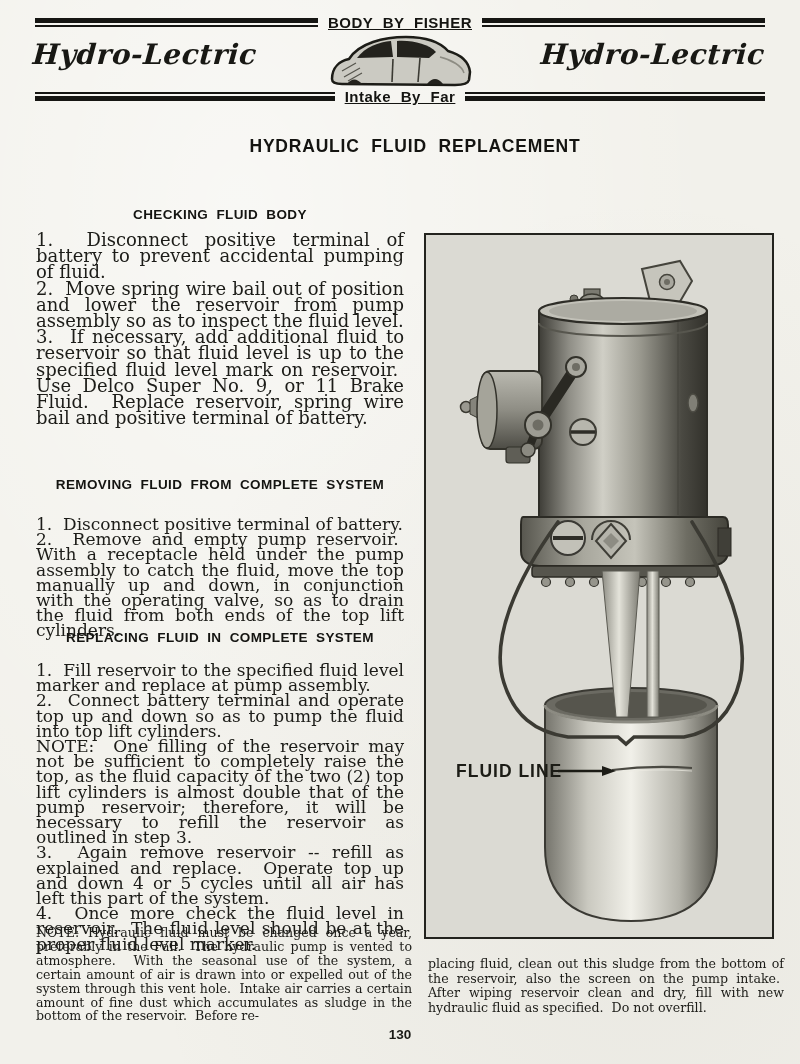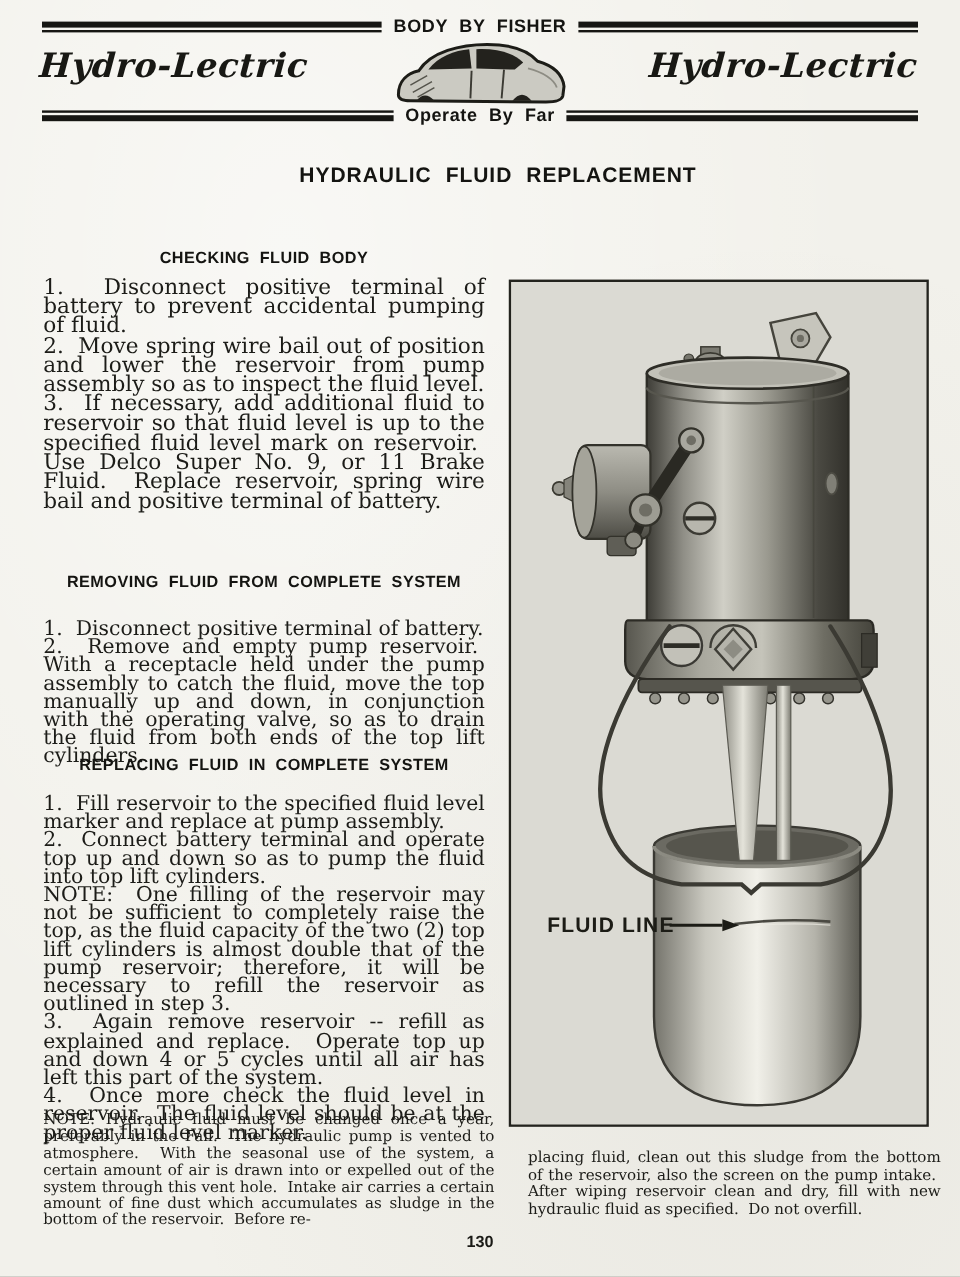--- a/index.html
+++ b/index.html
@@ -10,35 +10,35 @@
     background-image:radial-gradient(ellipse at 30% 20%, rgba(255,255,255,.5), rgba(0,0,0,0) 60%),
                      radial-gradient(ellipse at 80% 80%, rgba(120,115,100,.07), rgba(0,0,0,0) 55%);
   }
   .abs{position:absolute;}
   
   .rulerow{display:flex;align-items:center;left:35px;right:35px;}
   .rulerow .seg{flex:1;height:2px;}
   .seg.tt{border-top:5px solid #161613;border-bottom:2px solid #161613;}
   .seg.bt{border-top:2px solid #161613;border-bottom:5px solid #161613;}
   .hlabel{font-family:"Liberation Sans",sans-serif;font-weight:bold;font-size:15px;
-    letter-spacing:.5px;word-spacing:5px;margin:0 10px;white-space:nowrap;color:#141411;}
+    letter-spacing:.5px;word-spacing:5px;margin:0 10px;white-space:nowrap;color:#141411;text-decoration:underline;}
   .script{font-family:"DejaVu Serif",serif;font-style:italic;font-weight:bold;
     font-size:28px;letter-spacing:.5px;color:#181814;transform:skewX(-4deg);}
   
   .title{left:0;right:0;text-align:center;font-family:"Liberation Sans",sans-serif;
     font-weight:bold;font-size:17.5px;letter-spacing:.8px;word-spacing:6px;color:#141411;padding-left:30px;}
   .shead{left:36px;width:368px;text-align:center;font-family:"Liberation Sans",sans-serif;
     font-weight:bold;font-size:13.5px;letter-spacing:.4px;word-spacing:4px;color:#141411;}
   
   .col{left:36px;width:368px;}
   .body p{margin:0;text-align:justify;}
   .t17 p{font-size:18px;line-height:16.2px;}
   .t15 p{font-size:17px;line-height:15.2px;}
   .t14 p{font-size:12.6px;line-height:13.9px;}
-  .rt p{font-size:12.6px;line-height:14.6px;margin-left:12px;}
+  .rt p{font-size:12.6px;line-height:14.6px;}
   
   #figure{left:424px;top:233px;width:346px;height:702px;border:2px solid #23231e;
     background:#dbdad3;}
   
   .pagenum{left:0;right:0;text-align:center;font-family:"Liberation Sans",sans-serif;
     font-weight:bold;font-size:13.5px;color:#1a1a16;}
 </style>
 </head>
 <body>
 
@@ -62,21 +62,21 @@
       <path d="M98,31 L96,55" stroke="#3b3a33" stroke-width="1.6" fill="none"></path>
       <path d="M25,57 q7,-9 15,0 Z" fill="#23221d"></path>
       <path d="M105,57 q8,-10 16,0 Z" fill="#23221d"></path>
       <path d="M20,44 l14,-8 M22,50 l16,-9 M26,54 l14,-8" stroke="#55544c" stroke-width="1.2"></path>
       <path d="M118,30 C130,33 140,39 142,46" stroke="#8d8c83" stroke-width="1.5" fill="none"></path>
     </svg>
   </div>
 
   <div class="abs rulerow" style="top:88px">
     <div class="seg bt"></div>
-    <div class="hlabel">Operate By Far</div>
+    <div class="hlabel">Intake By Far</div>
     <div class="seg bt"></div>
   </div>
 
   <div class="abs title" style="top:136px">HYDRAULIC FLUID REPLACEMENT</div>
 
   <div class="abs shead" style="top:207px">CHECKING FLUID BODY</div>
 
   <div class="abs col body t17" style="top:232px">
     <p>1.&nbsp;&nbsp;Disconnect positive terminal of battery to prevent accidental pumping of fluid.</p>
     <p>2.&nbsp;&nbsp;Move spring wire bail out of position and lower the reservoir from pump assembly so as to inspect the fluid level.</p>

